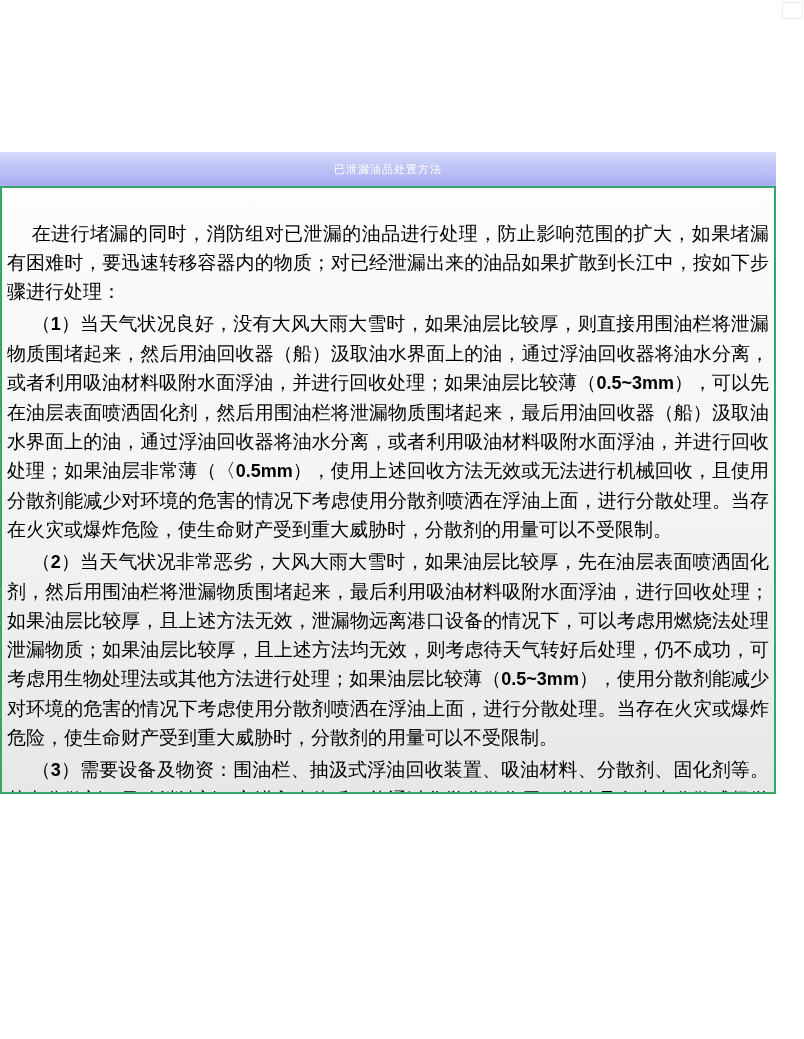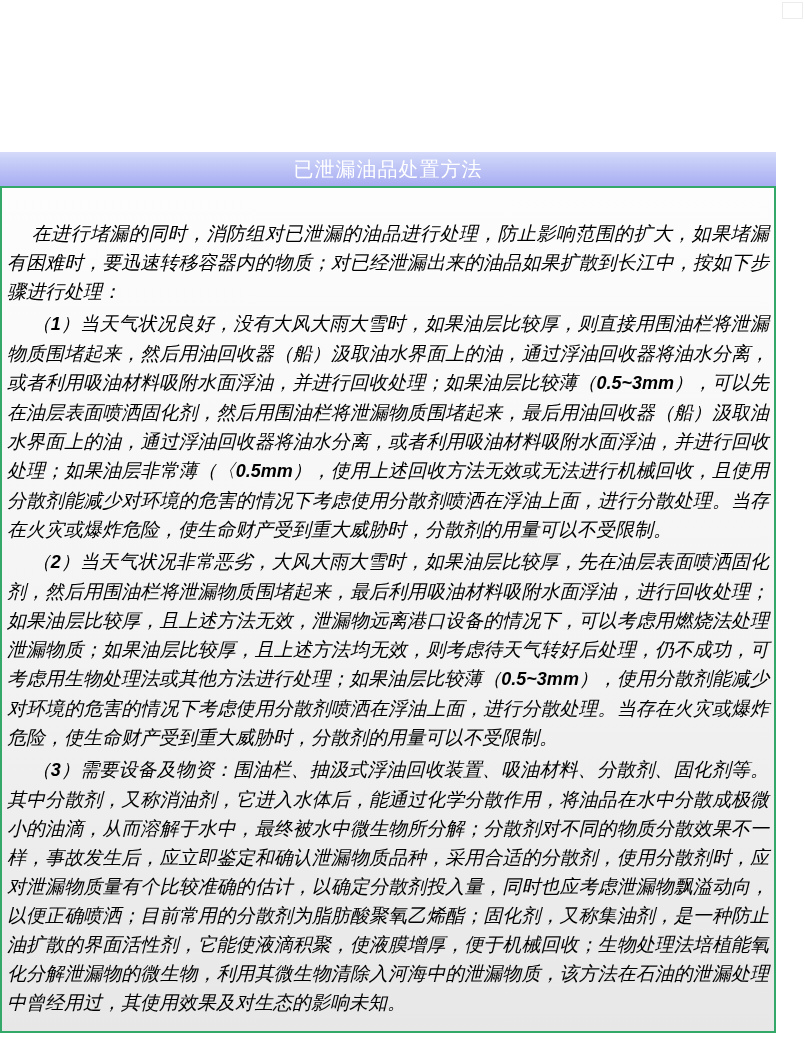--- a/index.html
+++ b/index.html
@@ -29,33 +29,32 @@
   }
   .titlebar {
     height: 34px;
     background: linear-gradient(180deg, #d6dbfa 0%, #cbd2f8 18%, #a8adf2 100%);
     display: flex;
     align-items: center;
     justify-content: center;
   }
   .titlebar .title {
     color: #ffffff;
-    font-size: 20px;
+    font-size: 11px;
     font-weight: normal;
     letter-spacing: 1px;
     font-family: Liberation Mono, monospace;
   }
   .panel-body {
     box-sizing: border-box;
-    height: 847px;
+    height: 608px;
     border: 2px solid #34a868;
     background: linear-gradient(180deg, #fdfdfd 0%, #f3f3f3 55%, #e7e7e7 100%);
     padding: 31px 5px 8px 5px;
     overflow: hidden;
-    font-style: italic;
   }
   .para {
     margin: 0 0 3px 0;
     font-size: 19px;
     line-height: 29px;
     color: #000000;
     text-align: justify;
     text-indent: 1.3em;
     font-family: "Liberation Serif", "DejaVu Serif", serif;
   }

